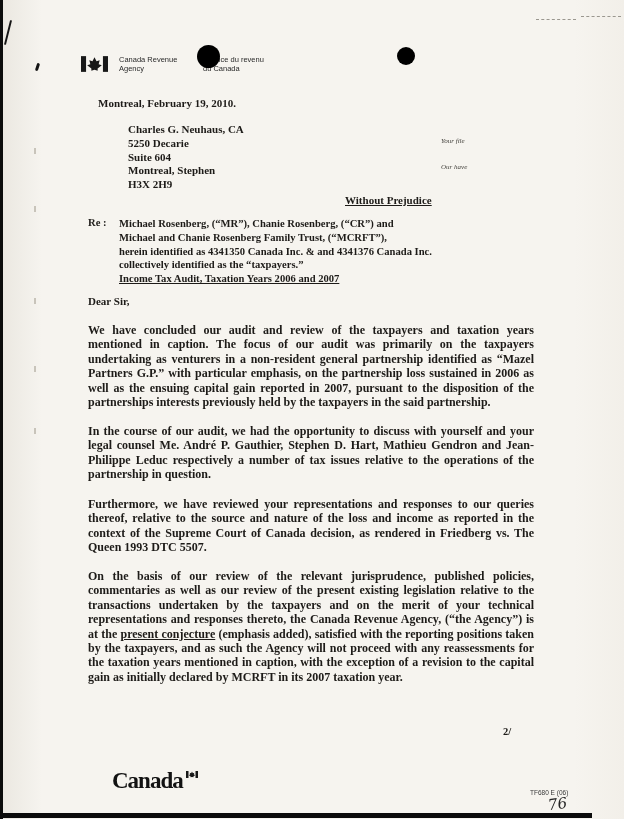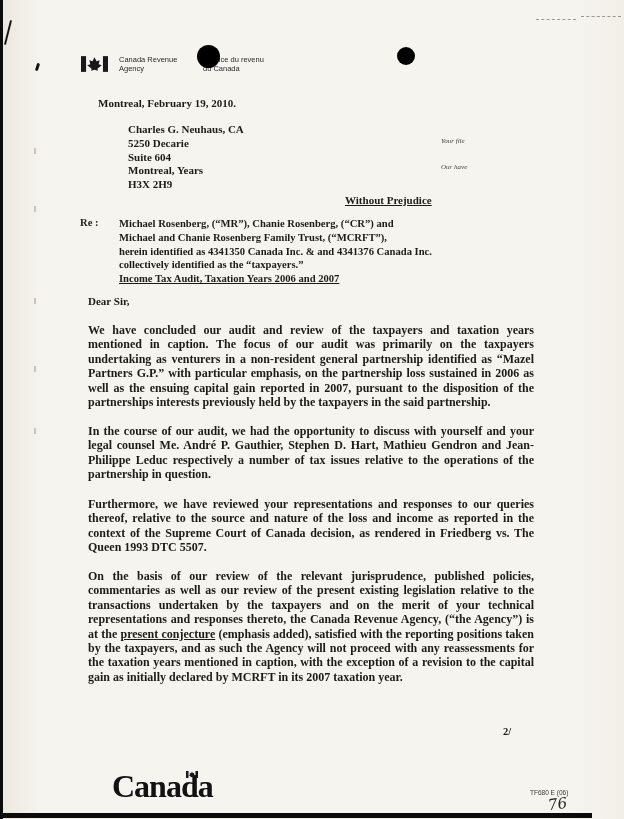--- a/index.html
+++ b/index.html
@@ -28,31 +28,31 @@
   .lh-fr{left:203px;top:55px;}
   .dot{background:#000;border-radius:50%;}
   .dot1{left:197px;top:45px;width:23px;height:23px;}
   .dot2{left:397px;top:47px;width:18px;height:18px;}
   .dateline{left:98px;top:97px;font-size:11px;font-weight:bold;}
   .recipient{left:98px;top:123px;font-size:11px;font-weight:bold;line-height:13.8px;margin-left:30px;}
   .file-label{font-size:7px;font-style:italic;color:#45433e;}
   .your-file{left:441px;top:137px;}
   .our-file{left:441px;top:163px;}
   .wp{left:345px;top:194px;font-size:11px;font-weight:bold;text-decoration:underline;}
-  .re-label{left:80px;top:217px;font-size:10.6px;font-weight:bold;}
+  .re-label{left:88px;top:217px;font-size:10.6px;font-weight:bold;}
   .re-lines{left:119px;top:217px;font-size:10.6px;font-weight:bold;line-height:13.8px;width:420px;}
   .u{text-decoration:underline;}
   .salutation{left:88px;top:295px;font-size:11px;font-weight:bold;}
   .para{left:88px;width:446px;font-size:12px;font-weight:bold;line-height:14.4px;text-align:justify;}
   .p1{top:323px;}
   .p2{top:424px;}
   .p3{top:497px;}
   .p4{top:569px;}
   .page-num{left:503px;top:726px;font-size:10.5px;font-weight:bold;}
-  .wordmark{left:112px;top:768px;font-size:32px;letter-spacing:-1px;color:#121212;font-weight:bold;font-family:"Liberation Serif",serif;}
+  .wordmark{left:112px;top:768px;font-size:23px;letter-spacing:-1px;color:#121212;font-weight:bold;font-family:"Liberation Serif",serif;}
   .wordmark-flag{left:186px;top:771px;width:12px;height:7px;}
   .form-code{left:530px;top:789px;font-size:6.5px;font-family:"Liberation Sans",sans-serif;color:#3a3a3a;}
   .handwritten{left:548px;top:795px;font-size:15px;font-style:italic;font-family:"DejaVu Serif",serif;transform:rotate(-8deg);color:#242424;}
 </style>
 </head>
 <body>
 
 <div class="page">
 
   <div class="abs edge-left"></div>
@@ -81,21 +81,21 @@
     <div>du Canada</div>
   </div>
   <div class="abs dot dot1"></div>
   <div class="abs dot dot2"></div>
 
   <div class="abs dateline">Montreal, February 19, 2010.</div>
   <div class="abs recipient">
     <div>Charles G. Neuhaus, CA</div>
     <div>5250 Decarie</div>
     <div>Suite 604</div>
-    <div>Montreal, Years</div>
+    <div>Montreal, Stephen</div>
     <div>H3X 2H9</div>
   </div>
   <div class="abs file-label your-file">Your file</div>
   <div class="abs file-label our-file">Our have</div>
   <div class="abs wp">Without Prejudice</div>
 
   <div class="abs re-label">Re :</div>
   <div class="abs re-lines">
     <div>Michael Rosenberg, (“MR”), Chanie Rosenberg, (“CR”) and</div>
     <div>Michael and Chanie Rosenberg Family Trust, (“MCRFT”),</div>

